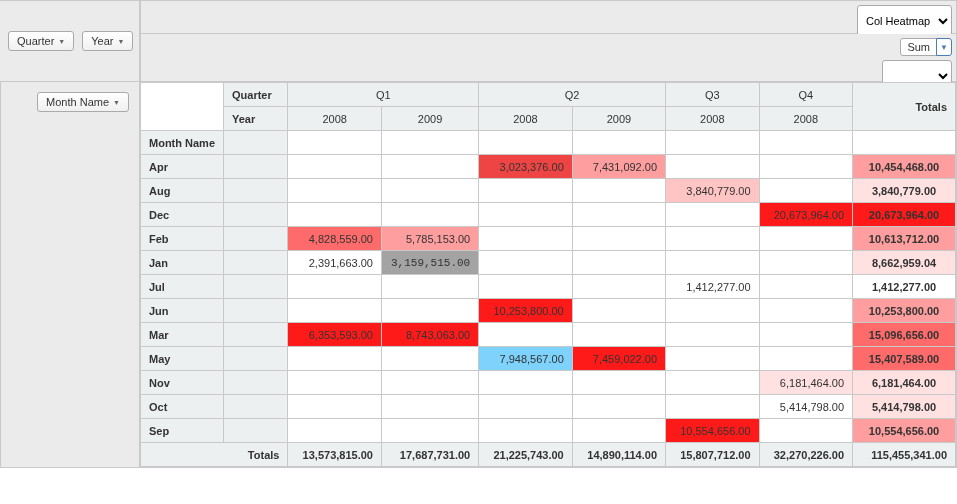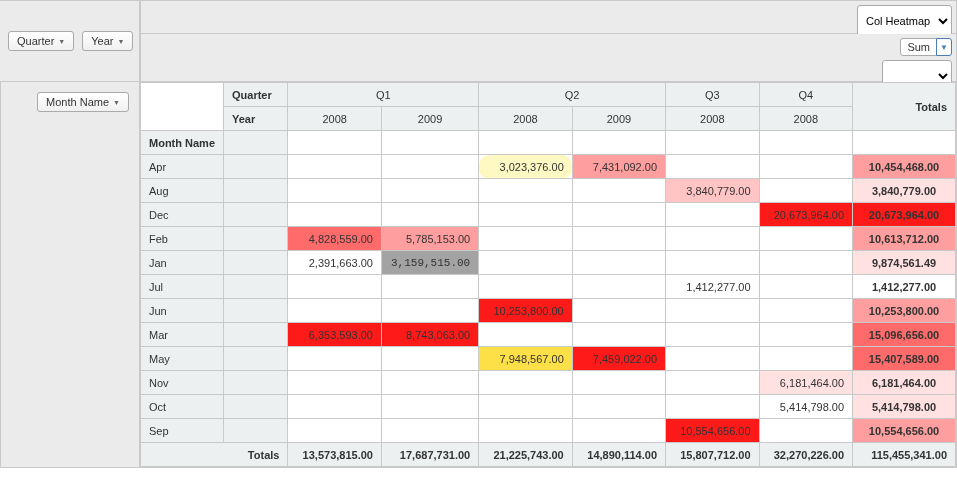--- a/index.html
+++ b/index.html
@@ -12,21 +12,21 @@
 .mainarea{border:1px solid #c9c9c9;border-left:0;border-top:0;overflow:auto}
 select,.btn,.sel{font:11px Arial;border:1px solid #aaa;background:#fff;padding:2px 4px;border-radius:3px}
 select{height:32px}
 .btn{display:inline-flex;align-items:center;gap:4px;background:linear-gradient(#fff,#f0f0f0);padding:3px 8px;cursor:pointer}
 .tri{font-size:7px;color:#666}
 table{border-collapse:collapse;width:100%}
 th,td{border:1px solid #c9c9c9;padding:5px 8px;height:24px;white-space:nowrap}
 th{background:#ecf0f0;font-weight:normal;text-align:center;font-size:11px}
 th.corner{background:#fff}
 th.lbl{background:#ecf0f0;text-align:left;font-weight:bold}
-td.rh{background:#ecf0f0;text-align:left;font-weight:normal;width:70px}
+td.rh{background:#ecf0f0;text-align:left;font-weight:bold;width:70px}
 td.v{text-align:right;width:98px}
 td.tot{text-align:center;font-weight:bold;width:110px}
 tr.ftr td{background:#ecf0f0;font-weight:bold;text-align:right}
 .sumdd{display:inline-block;position:relative}
 .sumdd .caret{display:inline-flex;align-items:center;justify-content:center;width:16px;height:18px;border:1px solid #4a7ebb;background:#fff;color:#4a7ebb;font-size:8px;margin-left:-1px;vertical-align:top;border-radius:0 3px 3px 0}
 .sumdd .txt{display:inline-block;border:1px solid #aaa;padding:2px 6px;border-radius:3px 0 0 3px;background:#fff}
 .blanksel{width:70px}
 </style>
 </head>
 <body>
@@ -93,21 +93,21 @@
             <th style="background: rgb(255, 255, 255);"></th>
             <th style="background: rgb(255, 255, 255);"></th>
           </tr>
         </thead>
       <tbody>
           <tr>
             <td class="rh">Apr</td>
             <td class="rh" style="background: rgb(236, 240, 240);"></td>
             <td class="v"></td>
             <td class="v"></td>
-            <td class="v" style="background: #fef9c3; border-radius: 10px;">3,023,376.00</td>
+            <td class="v" style="background: #ef4444;">3,023,376.00</td>
             <td class="v" style="background: rgb(255, 158, 158);">7,431,092.00</td>
             <td class="v"></td>
             <td class="v"></td>
             <td class="tot" style="background: rgb(255, 158, 158);">10,454,468.00</td>
           </tr>
           <tr>
             <td class="rh">Aug</td>
             <td class="rh" style="background: rgb(236, 240, 240);"></td>
             <td class="v"></td>
             <td class="v"></td>
@@ -141,21 +141,21 @@
           </tr>
           <tr>
             <td class="rh">Jan</td>
             <td class="rh" style="background: rgb(236, 240, 240);"></td>
             <td class="v" style="background: rgb(255, 255, 255);">2,391,663.00</td>
             <td class="v" style="background: #a3a3a3; font-family: Liberation Mono, monospace;">3,159,515.00</td>
             <td class="v"></td>
             <td class="v"></td>
             <td class="v"></td>
             <td class="v"></td>
-            <td class="tot" style="background: rgb(255, 225, 225);">9,874,561.49</td>
+            <td class="tot" style="background: rgb(255, 225, 225);">8,662,959.04</td>
           </tr>
           <tr>
             <td class="rh">Jul</td>
             <td class="rh" style="background: rgb(236, 240, 240);"></td>
             <td class="v"></td>
             <td class="v"></td>
             <td class="v"></td>
             <td class="v"></td>
             <td class="v" style="background: rgb(255, 255, 255);">1,412,277.00</td>
             <td class="v"></td>
@@ -181,21 +181,21 @@
             <td class="v"></td>
             <td class="v"></td>
             <td class="v"></td>
             <td class="tot" style="background: rgb(255, 107, 107);">15,096,656.00</td>
           </tr>
           <tr>
             <td class="rh">May</td>
             <td class="rh" style="background: rgb(236, 240, 240);"></td>
             <td class="v"></td>
             <td class="v"></td>
-            <td class="v" style="background: #fde047;">7,948,567.00</td>
+            <td class="v" style="background: #7dd3fc;">7,948,567.00</td>
             <td class="v" style="background: rgb(255, 26, 26);">7,459,022.00</td>
             <td class="v"></td>
             <td class="v"></td>
             <td class="tot" style="background: rgb(255, 107, 107);">15,407,589.00</td>
           </tr>
           <tr>
             <td class="rh">Nov</td>
             <td class="rh" style="background: rgb(236, 240, 240);"></td>
             <td class="v"></td>
             <td class="v"></td>

